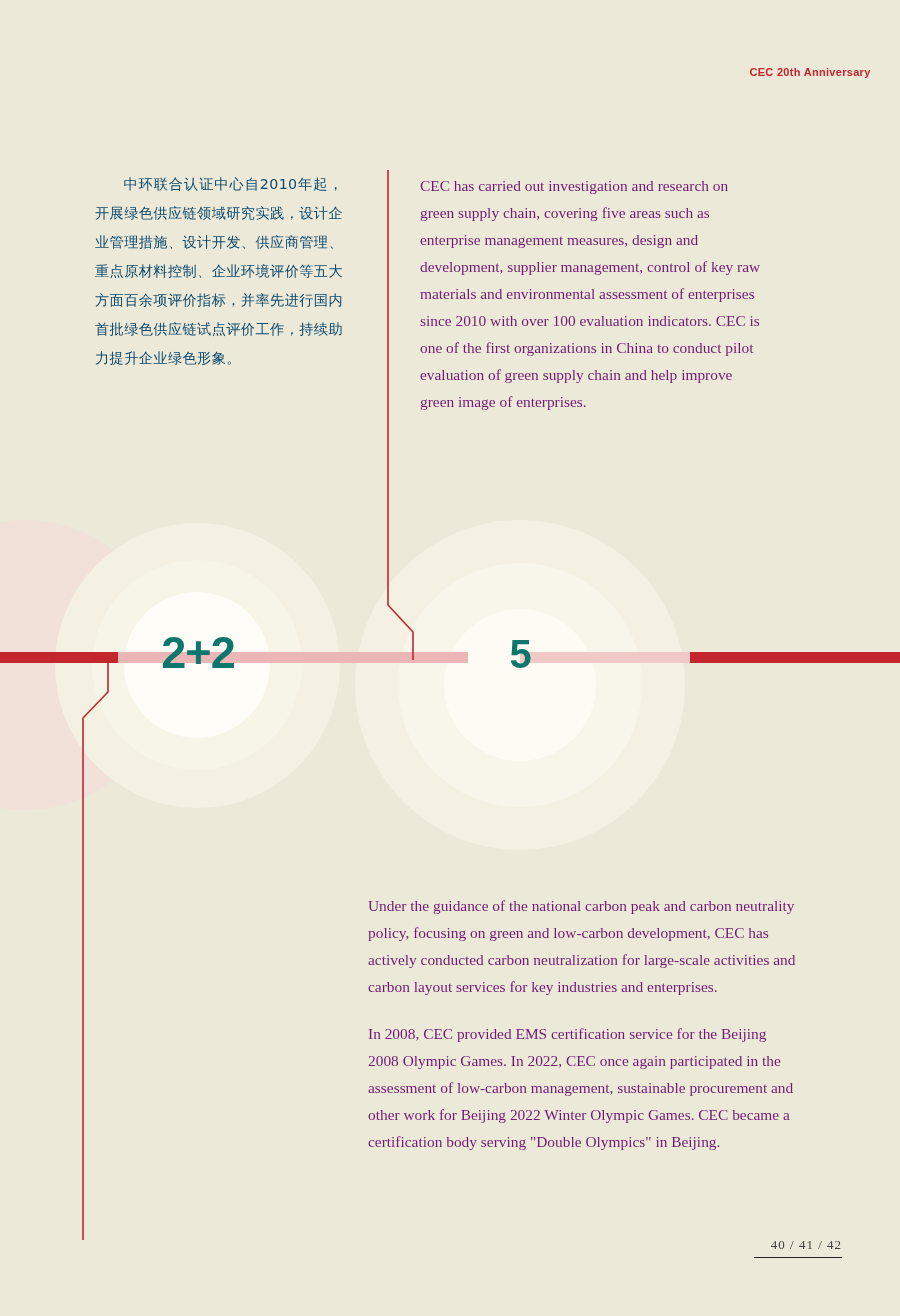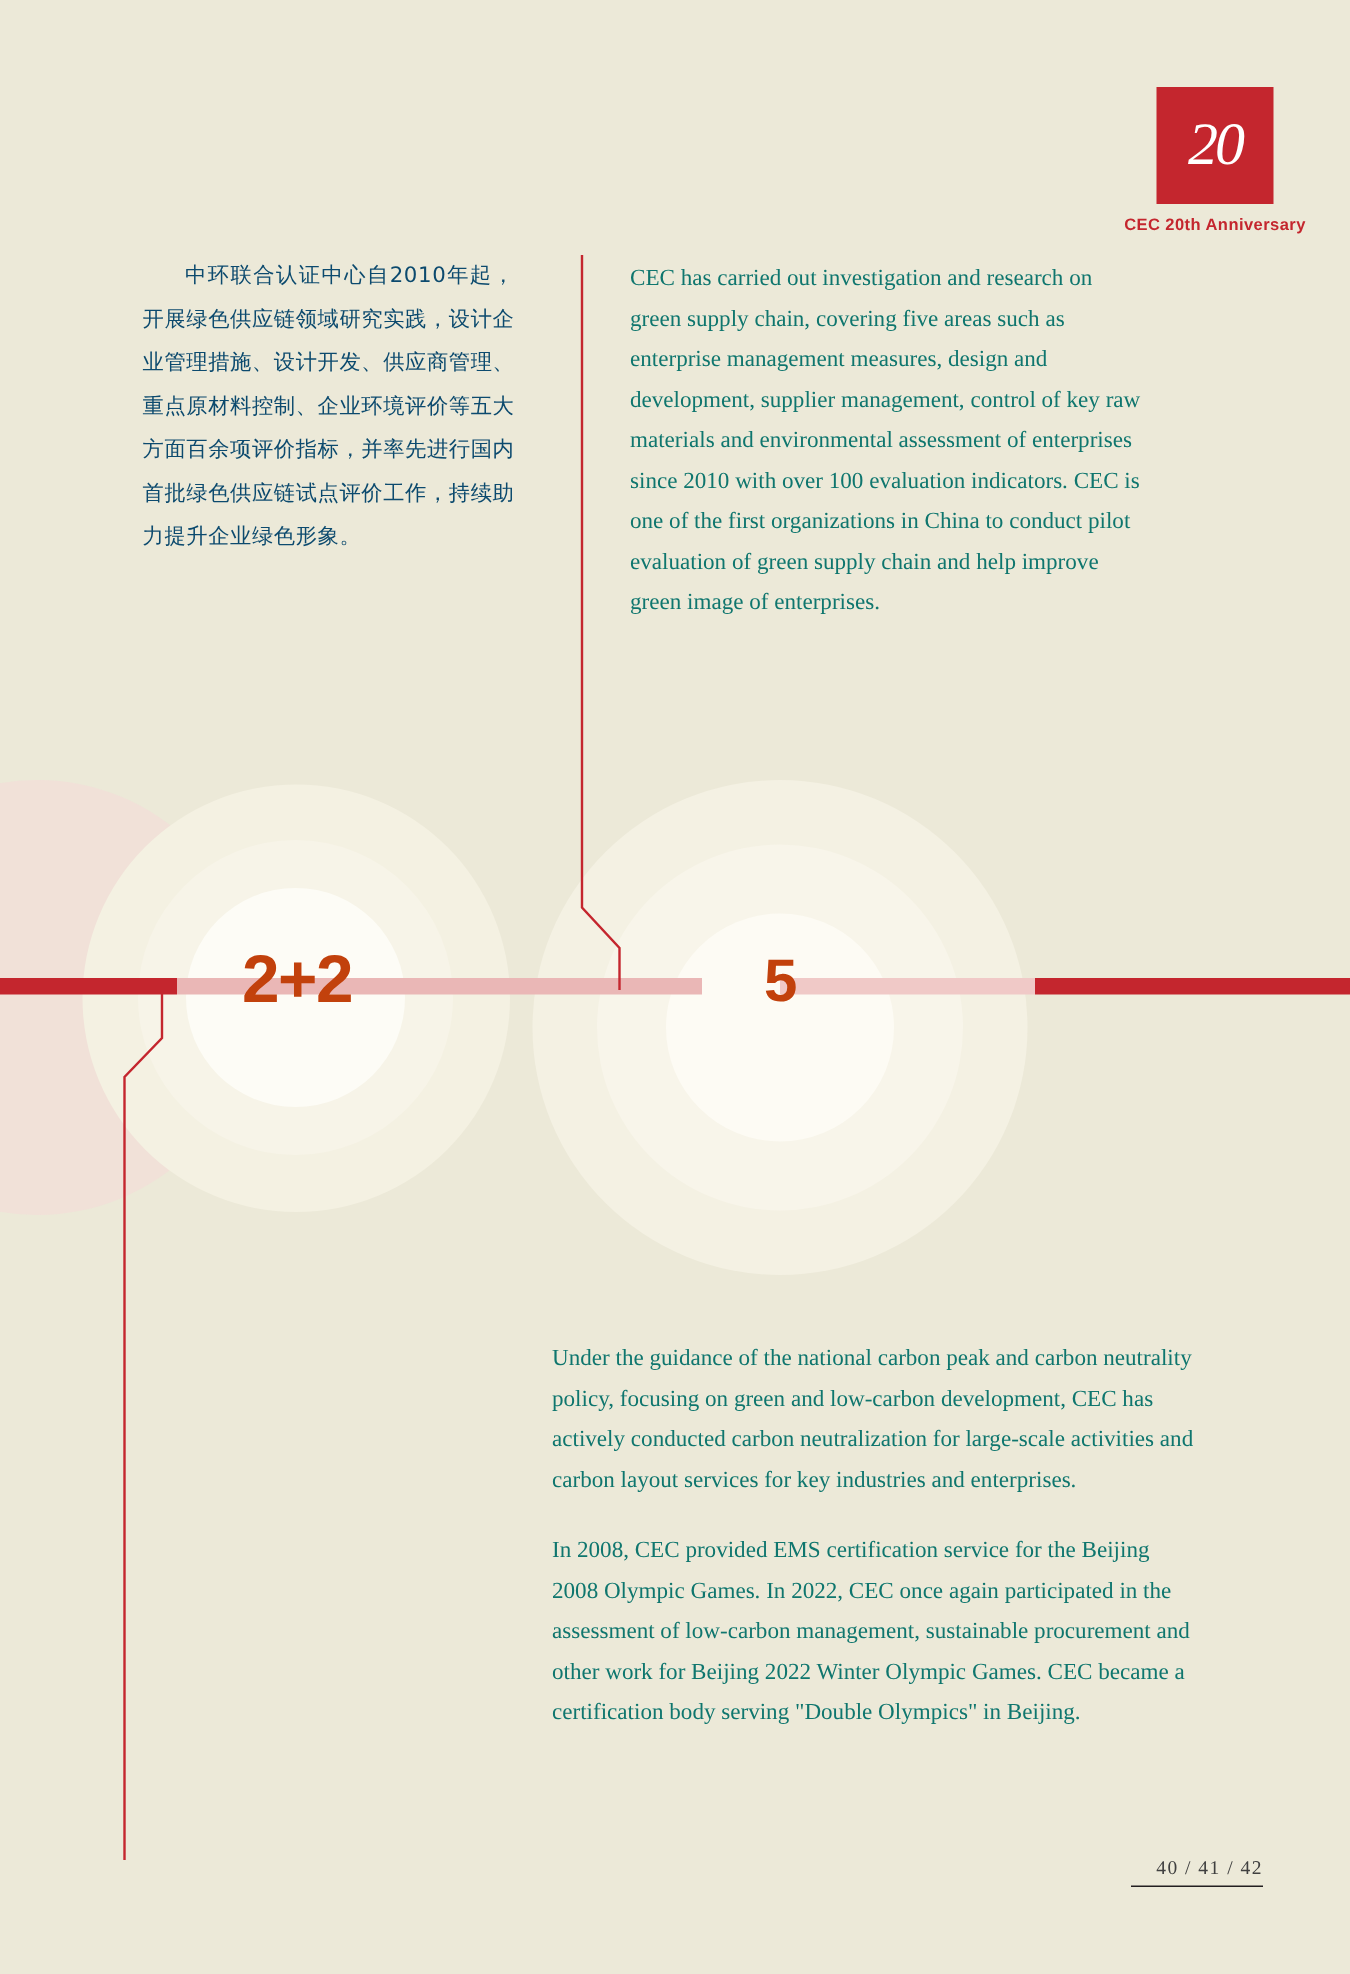--- a/index.html
+++ b/index.html
@@ -81,21 +81,21 @@
   .rail-seg1 { left: 0;    width: 118px; background: #c4262e; }
   .rail-seg2 { left: 118px; width: 122px; background: #eab7b6; }
   .rail-seg3 { left: 240px; width: 190px; background: #eab7b6; }
   .rail-seg4 { left: 430px; width: 38px;  background: #eab7b6; }
   .rail-seg5 { left: 520px; width: 170px; background: #f0c9c7; }
   .rail-seg6 { left: 690px; width: 210px; background: #c4262e; }
 
   
   .node-label {
     position: absolute;
-    color: #c2410c;
+    color: #0f766e;
     font-weight: bold;
     letter-spacing: -1px;
     font-family: "Liberation Sans", sans-serif;
   }
   .node-2plus2 {
     left: 128px;
     top: 627px;
     width: 140px;
     text-align: center;
     font-size: 45px;
@@ -158,21 +158,21 @@
     line-height: 29px;
     text-align: justify;
     letter-spacing: .4px;
   }
   .cn-col p { margin: 0 0 18px 0; text-indent: 2em; }
   .cn-col p:last-child { margin-bottom: 0; }
 
   .en-col {
     position: absolute;
     font-family: "Liberation Serif", serif;
-    color: #0f766e;
+    color: #701a75;
     font-size: 15.4px;
     line-height: 27px;
     text-align: left;
   }
   .en-col p { margin: 0 0 20px 0; }
   .en-col p:last-child { margin-bottom: 0; }
 
   .block1-cn { left: 95px;  top: 170px; width: 248px; }
   .block1-en { left: 420px; top: 172px; width: 345px; }
   .block2-cn { left: 95px;  top: 890px; width: 248px; }
@@ -222,23 +222,20 @@
 </svg>
 
 <svg class="connector" style="left:75px; top:660px; width:50px; height:580px;">
   <polyline points="33,0 33,32 8,58 8,580" fill="none" stroke="#c4262e" stroke-width="1.6"></polyline>
 </svg>
 
 <div class="node-label node-2plus2">2+2</div>
 <div class="node-label node-5">5</div>
 
 <div class="logo-wrap">
-  <div class="logo-mark">
-    <div class="num">20</div>
-  </div>
   <div class="logo-caption">CEC 20th Anniversary</div>
 </div>
 
 <div class="cn-col block1-cn">
   <p>中环联合认证中心自2010年起，开展绿色供应链领域研究实践，设计企业管理措施、设计开发、供应商管理、重点原材料控制、企业环境评价等五大方面百余项评价指标，并率先进行国内首批绿色供应链试点评价工作，持续助力提升企业绿色形象。</p>
 </div>
 <div class="en-col block1-en">
   <p>CEC has carried out investigation and research on green supply chain, covering five areas such as enterprise management measures, design and development, supplier management, control of key raw materials and environmental assessment of enterprises since 2010 with over 100 evaluation indicators. CEC is one of the first organizations in China to conduct pilot evaluation of green supply chain and help improve green image of enterprises.</p>
 </div>
 

